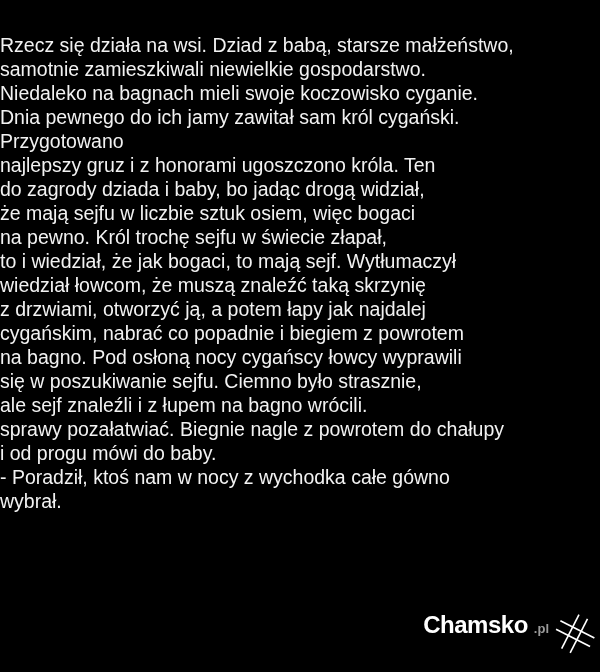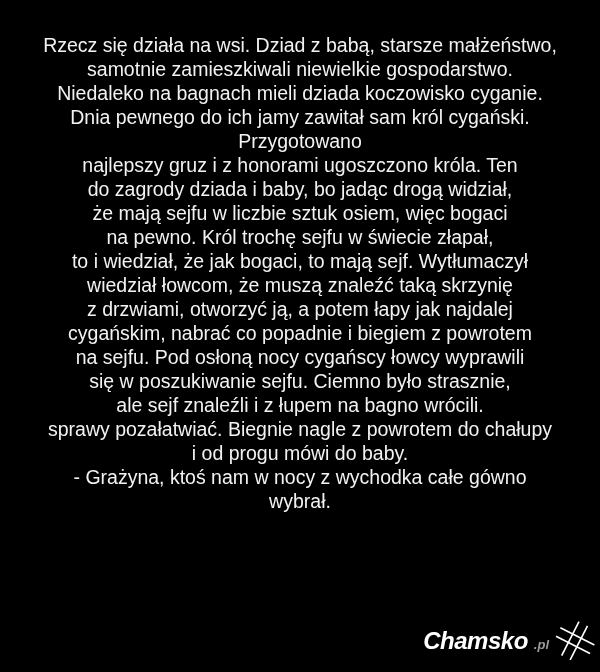--- a/index.html
+++ b/index.html
@@ -12,36 +12,34 @@
     background: #000000;
     position: relative;
     overflow: hidden;
     font-family: "Liberation Sans", sans-serif;
   }
   .story {
     position: absolute;
     top: 33px;
     left: 0;
     width: 600px;
-    text-align: center;
+    text-align: left;
     color: #f2f2f2;
     font-size: 19.5px;
     line-height: 24px;
     font-weight: normal;
   }
   .story-line {
     white-space: nowrap;
   }
   .footer {
     position: absolute;
     right: 4px;
-    bottom: 8px;
+    bottom: 15px;
     display: flex;
-    align-items: center;
-    font-style: italic;
   }
   .brand-wrap {
     display: flex;
     align-items: baseline;
   }
   .brand {
     color: #ffffff;
     font-weight: bold;
     font-size: 24px;
     letter-spacing: -0.5px;
@@ -56,37 +54,37 @@
     margin-left: 5px;
     display: block;
   }
 </style>
 </head>
 <body>
 
 <div class="story">
     <div class="story-line">Rzecz się działa na wsi. Dziad z babą, starsze małżeństwo,</div>
     <div class="story-line">samotnie zamieszkiwali niewielkie gospodarstwo.</div>
-    <div class="story-line">Niedaleko na bagnach mieli dziada koczowisko cyganie.</div>
+    <div class="story-line">Niedaleko na bagnach mieli swoje koczowisko cyganie.</div>
     <div class="story-line">Dnia pewnego do ich jamy zawitał sam król cygański.</div>
     <div class="story-line">Przygotowano</div>
     <div class="story-line">najlepszy gruz i z honorami ugoszczono króla. Ten</div>
     <div class="story-line">do zagrody dziada i baby, bo jadąc drogą widział,</div>
     <div class="story-line">że mają sejfu w liczbie sztuk osiem, więc bogaci</div>
     <div class="story-line">na pewno. Król trochę sejfu w świecie złapał,</div>
     <div class="story-line">to i wiedział, że jak bogaci, to mają sejf. Wytłumaczył</div>
     <div class="story-line">wiedział łowcom, że muszą znaleźć taką skrzynię</div>
     <div class="story-line">z drzwiami, otworzyć ją, a potem łapy jak najdalej</div>
     <div class="story-line">cygańskim, nabrać co popadnie i biegiem z powrotem</div>
-    <div class="story-line">na sejfu. Pod osłoną nocy cygańscy łowcy wyprawili</div>
+    <div class="story-line">na bagno. Pod osłoną nocy cygańscy łowcy wyprawili</div>
     <div class="story-line">się w poszukiwanie sejfu. Ciemno było strasznie,</div>
     <div class="story-line">ale sejf znaleźli i z łupem na bagno wrócili.</div>
     <div class="story-line">sprawy pozałatwiać. Biegnie nagle z powrotem do chałupy</div>
     <div class="story-line">i od progu mówi do baby.</div>
-    <div class="story-line">- Grażyna, ktoś nam w nocy z wychodka całe gówno</div>
+    <div class="story-line">- Poradził, ktoś nam w nocy z wychodka całe gówno</div>
     <div class="story-line">wybrał.</div>
   </div>
 
 <div class="footer">
   <span class="brand-wrap">
     <span class="brand">Chamsko</span>
     <span class="brand-suffix">.pl</span>
   </span>
   <svg class="hash-icon" width="42" height="46" viewBox="0 0 44 44">
     <g transform="rotate(27 22 22)" stroke="#ffffff" stroke-width="1.7" fill="none">

